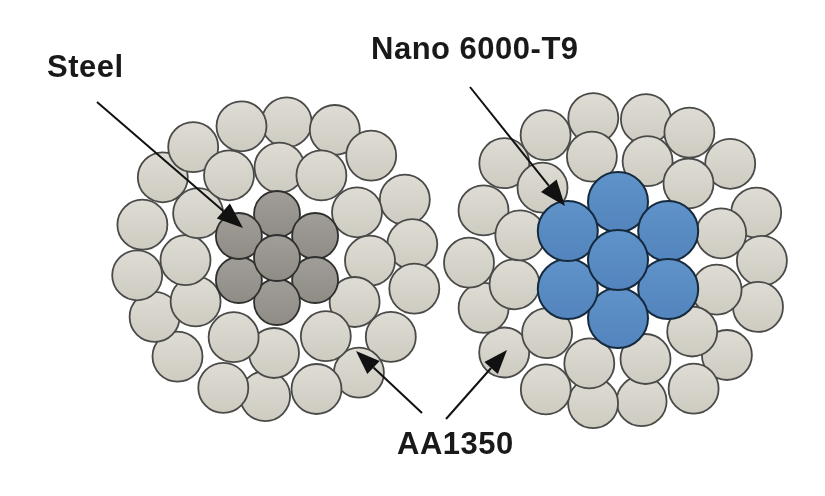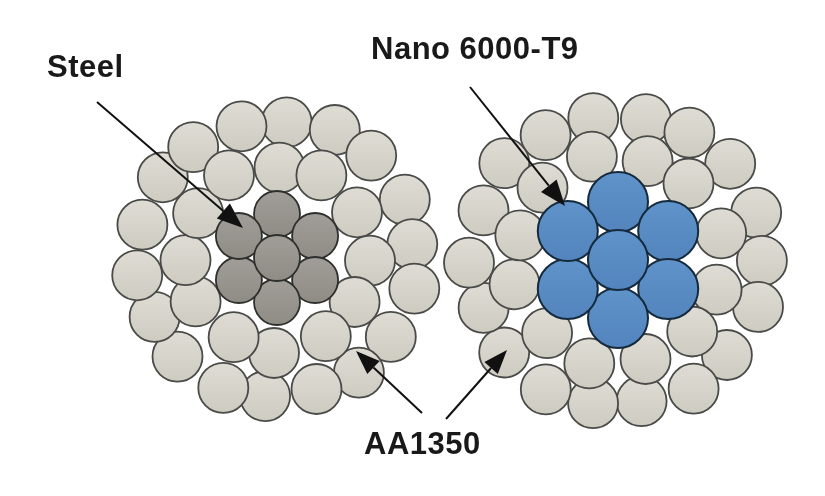--- a/index.html
+++ b/index.html
@@ -144,14 +144,14 @@
         </g>
         <g>
           <line x1="446" y1="419" x2="491.1" y2="368.0" stroke="#111111" stroke-width="2"></line>
           <polygon points="507,350 497.8,373.9 484.4,362.0" fill="#111111"></polygon>
         </g>
       </g>
   </svg>
 
   <div class="callout-label" style="left: 47px; top: 51px; font-size: 31px; color: rgb(25, 25, 25);">Steel</div>
   <div class="callout-label" style="left: 351px; top: 33px; font-size: 31px; color: rgb(25, 25, 25); margin-left: 20px;">Nano 6000-T9</div>
-  <div class="callout-label" style="left: 364px; top: 428px; font-size: 31px; color: rgb(25, 25, 25);">AA1350</div>
+  <div class="callout-label" style="left: 397px; top: 428px; font-size: 31px; color: rgb(25, 25, 25);">AA1350</div>
 </div>
 
 </body></html>

